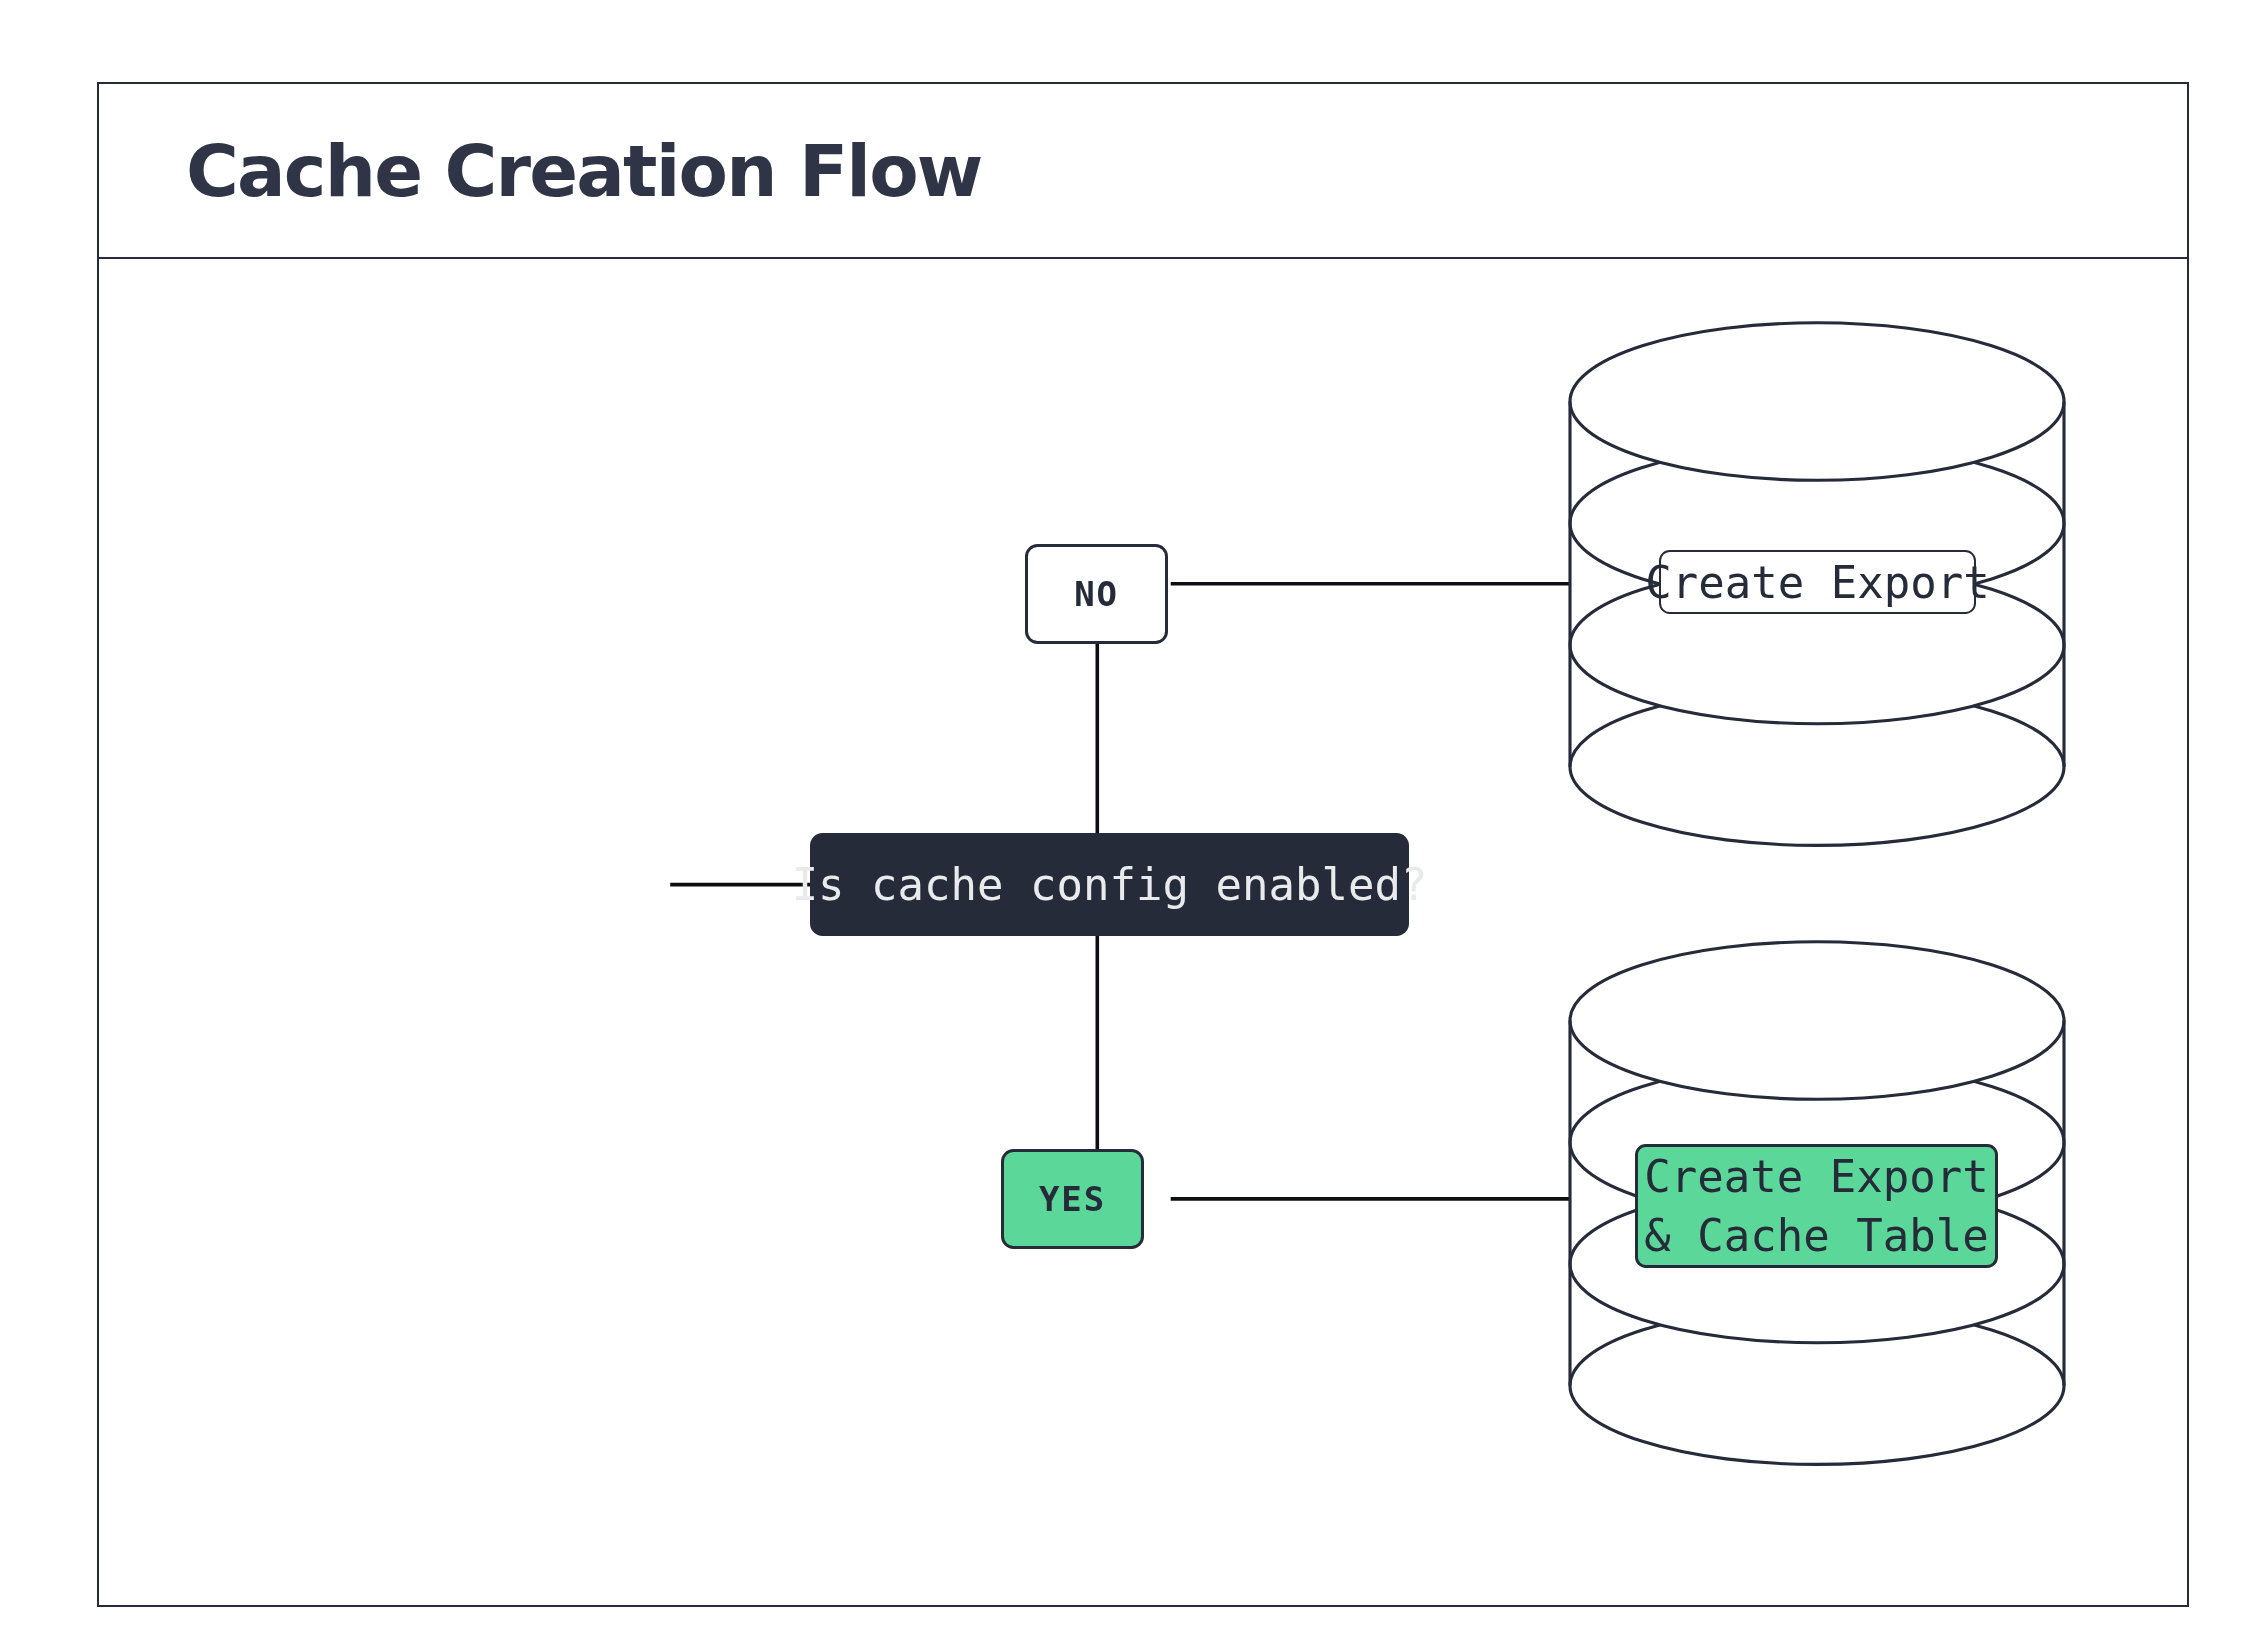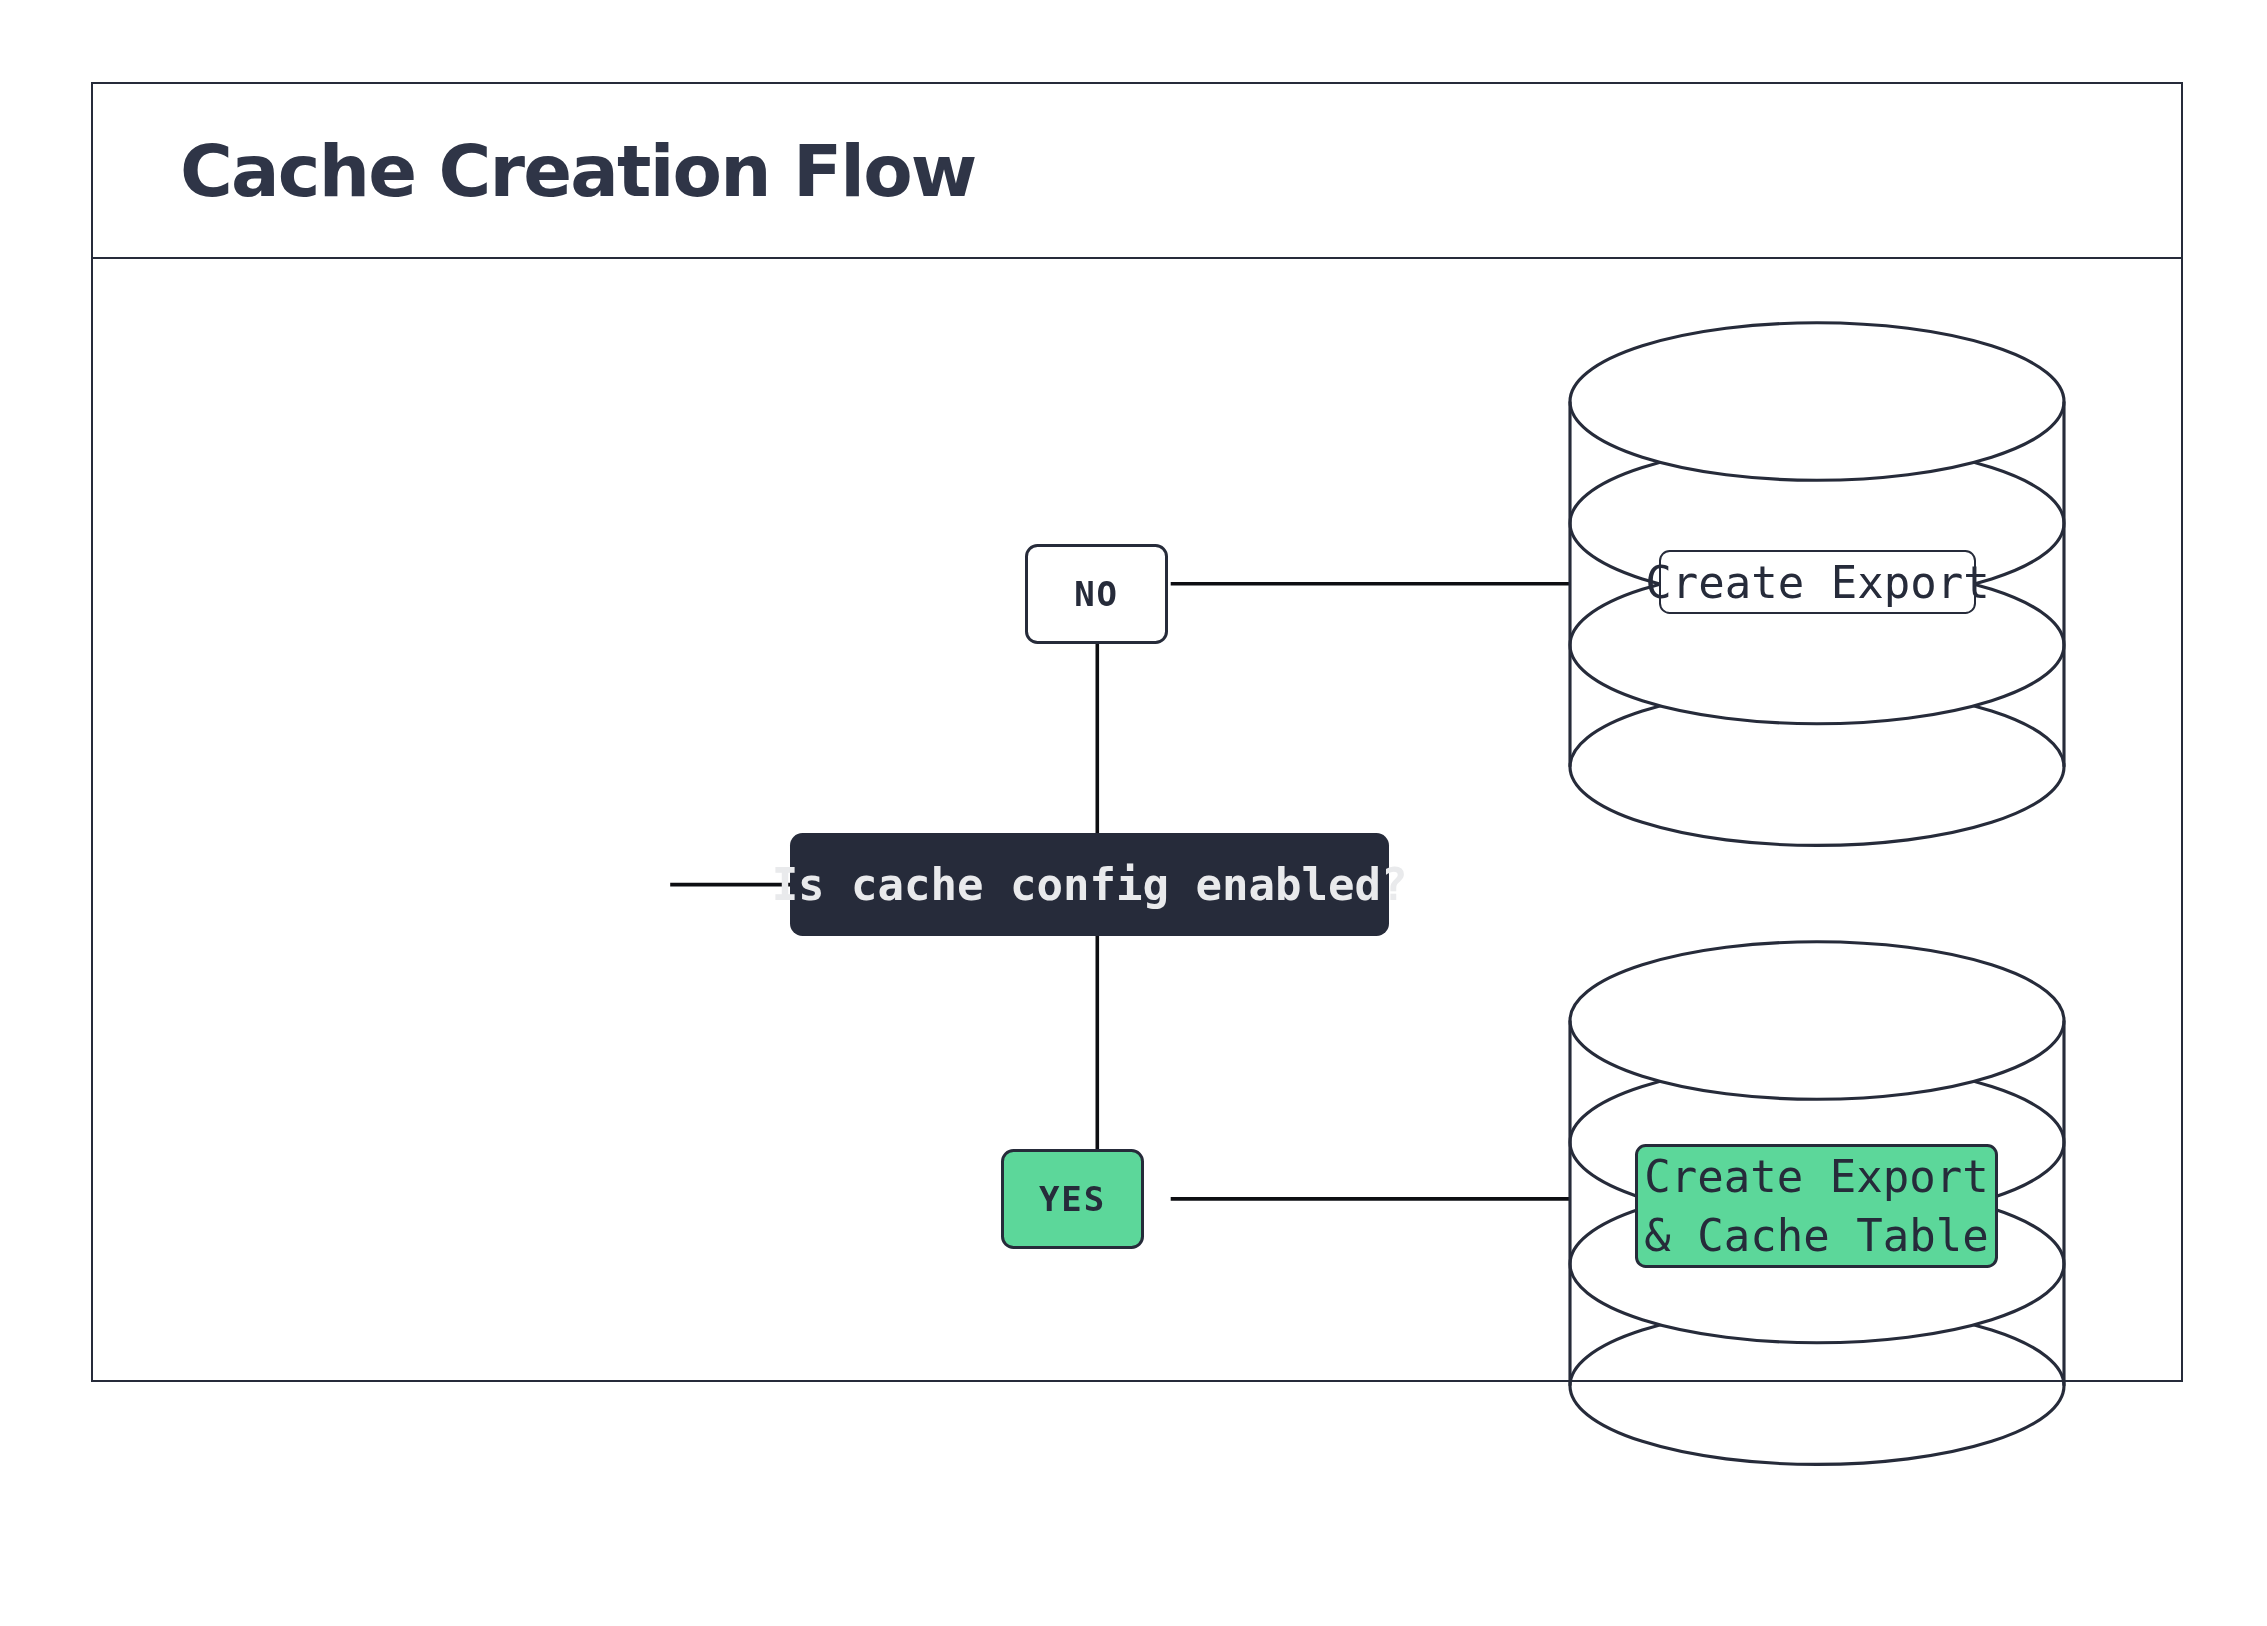--- a/index.html
+++ b/index.html
@@ -16,22 +16,22 @@
     width: 2268px;
     height: 1626px;
     background: var(--c-paper,#fff);
     overflow: hidden;
     font-family: "DejaVu Sans Mono", "Liberation Mono", monospace;
   }
 
   
   .frame {
     position: absolute;
-    left: 91px; top: 82px;
-    width: 2092px; height: 1300px;
+    left: 97px; top: 82px;
+    width: 2092px; height: 1525px;
     border: 2.7px solid var(--c-ink,#262b3a);
     box-sizing: border-box;
   }
   .titlebar {
     height: 175px;
     border-bottom: 2.7px solid var(--c-ink,#262b3a);
     box-sizing: border-box;
     display: flex;
     align-items: center;
     padding-left: 87px;
@@ -81,26 +81,25 @@
     white-space: nowrap;
   }
   .node.start {
     left: 282px; top: 835px;
     width: 388px; height: 100px;
     background: var(--c-green,#5cd79a);
     border: 3.6px solid var(--c-ink,#262b3a);
     border-radius: 9px;
   }
   .node.decision {
-    left: 790px; top: 833px;
+    left: 810px; top: 833px;
     width: 599px; height: 103px;
     background: var(--c-ink,#262b3a);
     color: var(--c-light_text,#e9eaec);
     border-radius: 12.5px;
-    font-weight: bold;
   }
   .node.branch {
     width: 143px; height: 100px;
     border: 3.6px solid var(--c-ink,#262b3a);
     border-radius: 12.5px;
     font-weight: 700;
     font-size: 34px;
     letter-spacing: 1.8px;
   }
   .node.branch-no  { left: 1025px; top: 534px;  background: var(--c-paper,#fff); margin-top: 10px; }

